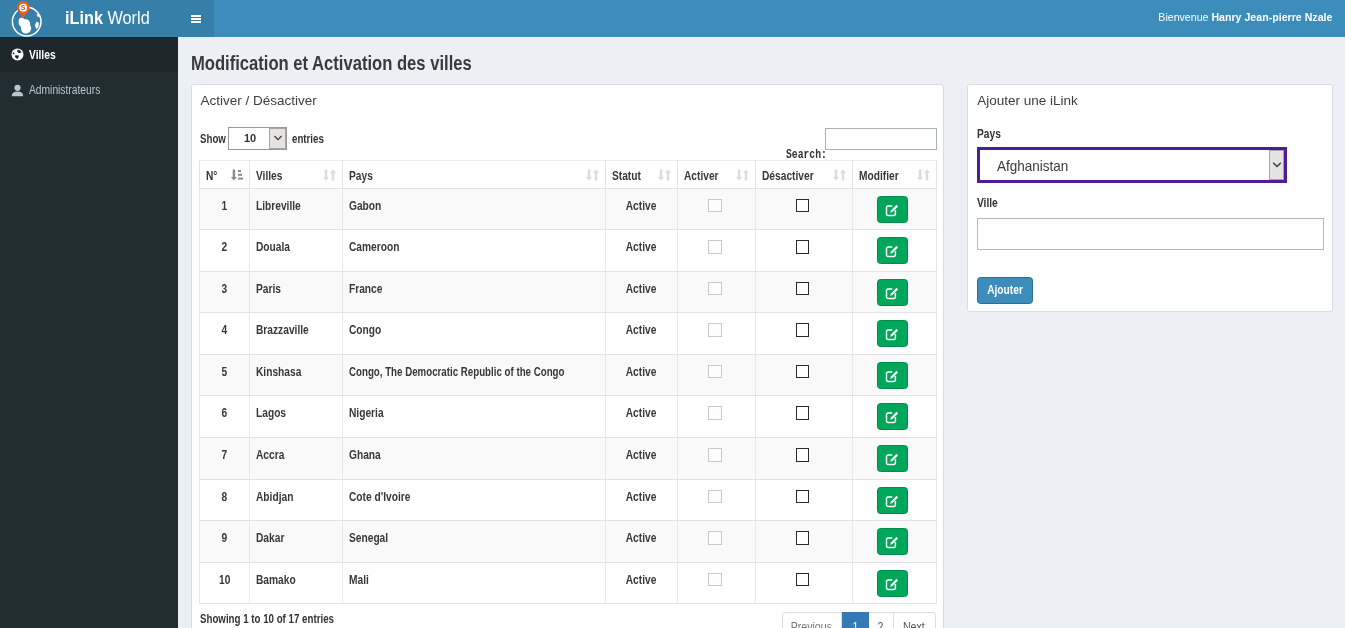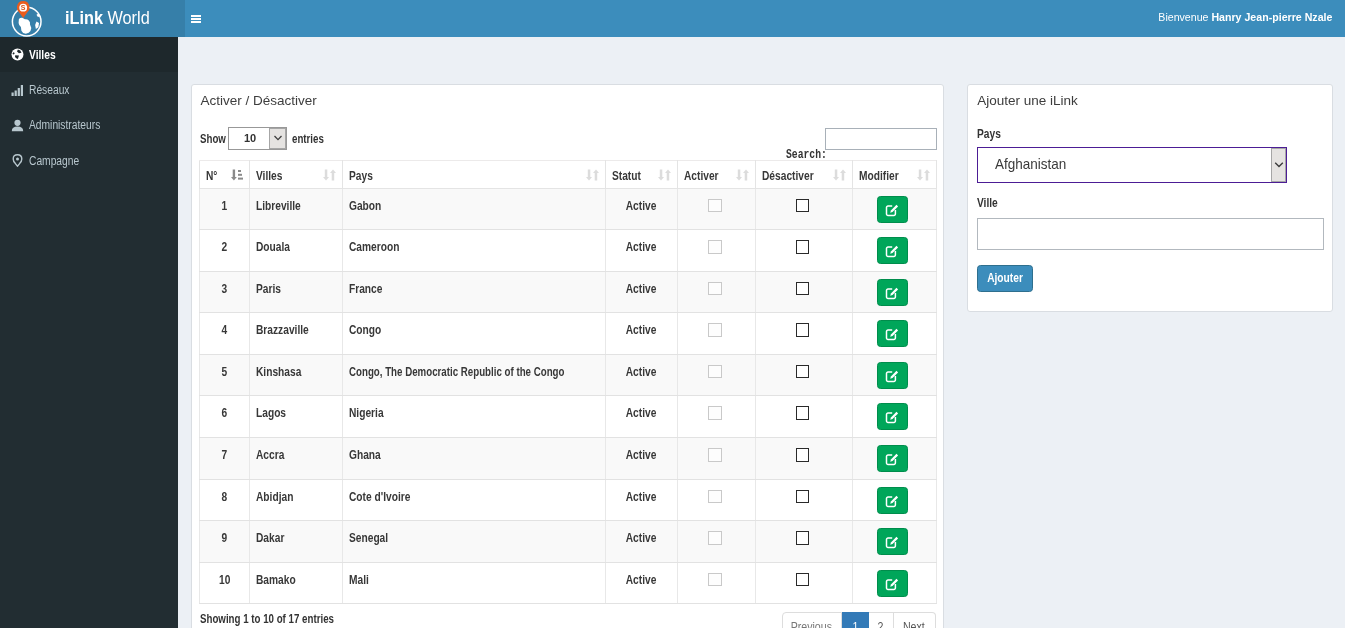--- a/index.html
+++ b/index.html
@@ -3,21 +3,21 @@
 <meta charset="utf-8">
 <style>
 * { margin:0; padding:0; box-sizing:border-box; }
 html,body { width:1345px; height:628px; overflow:hidden; font-family:"Liberation Sans", sans-serif; background:#ecf0f5; }
 .sx { display:inline-block; transform-origin:0 50%; white-space:nowrap; }
 .s85 { transform:scaleX(0.85); }
 .s81 { transform:scaleX(0.81); }
 .s83 { transform:scaleX(0.83); }
 .c85 { display:inline-block; transform:scaleX(0.85); transform-origin:50% 50%; white-space:nowrap; }
 .topbar { position:absolute; left:0; top:0; width:1345px; height:37px; background:#3c8dbc; z-index:5; }
-.logo { position:absolute; left:0; top:0; width:185px; height:37px; background:#367fa9; }
+.logo { position:absolute; left:0; top:0; width:214px; height:37px; background:#367fa9; }
 .logo-text { position:absolute; left:65px; top:8px; color:#fff; font-size:17.5px; white-space:nowrap; transform:scaleX(0.93); transform-origin:0 50%; }
 .logo-text b { font-weight:bold; }
 .burger { position:absolute; left:190.5px; top:0; width:26px; height:37px; }
 .burger span { position:absolute; left:0; width:10.8px; height:2.2px; background:#fff; }
 .welcome { position:absolute; right:13px; top:11px; color:#fff; font-size:11px; white-space:nowrap; transform:scaleX(0.965); transform-origin:100% 50%; }
 .sidebar { position:absolute; left:0; top:37px; width:178px; height:591px; background:#222d32; }
 .mitem { position:relative; height:35.4px; display:flex; align-items:center; color:#b8c7ce; font-size:12px; }
 .mitem.active { background:#1e282c; color:#fff; }
 .mitem svg { position:absolute; left:11px; }
 .mitem .mtxt { position:absolute; left:28.5px; white-space:nowrap; display:inline-block; transform:scaleX(0.855); transform-origin:0 50%; }
@@ -47,29 +47,30 @@
 .btn-edit { display:inline-block; width:31px; height:27px; background:#00a65a; border:1px solid #008d4c; border-radius:3.5px; margin-top:0px; margin-right:5px; text-align:center; }
 .btn-edit svg { margin-top:6px; }
 .showinfo { position:absolute; left:8px; top:527.5px; font-weight:bold; font-size:12px; color:#333; }
 .pag { position:absolute; left:589.5px; top:527px; font-size:12.5px; }
 .pag > span { float:left; height:34px; line-height:21px; padding:4.5px 0; text-align:center; background:#fff; border:1px solid #ddd; border-left:0; color:#555; }
 .pag > span.prev { width:60.5px; border-left:1px solid #ddd; border-radius:4px 0 0 4px; color:#777; }
 .pag > span.cur { width:27px; background:#337ab7; border-color:#337ab7; color:#fff; }
 .pag > span.p2 { width:24.5px; }
 .pag > span.next { width:42px; border-radius:0 4px 4px 0; }
 
-.rsel { position:absolute; left:9.3px; top:62.5px; width:310px; height:35.5px; border:1px solid #4c1d95; background:#fff;text-align:center; }
+.rsel { position:absolute; left:9.3px; top:62.5px; width:310px; height:35.5px; border:3px solid #4c1d95; background:#fff;text-align:center; }
 .rsel .rtxt { position:absolute; left:16.5px; top:6.5px; font-size:15px; color:#3a3a3a; display:inline-block; transform:scaleX(0.9); transform-origin:0 50%; }
 .rsel .selbtn { width:15.5px; }
 .villein { position:absolute; left:9.3px; top:133.5px; width:346.5px; height:31.5px; border:1px solid #b2b8be; background:#fff; }
-.btn-add { position:absolute; left:9.3px; top:180px; width:55.5px; height:27.5px; background:#3c8dbc; border:1px solid #2e6f8e; border-radius:3.5px; color:#fff; font-weight:bold; font-size:12px; text-align:center; line-height:25px; }
+.btn-add { position:absolute; left:9.3px; top:192px; width:55.5px; height:27.5px; background:#3c8dbc; border:1px solid #2e6f8e; border-radius:3.5px; color:#fff; font-weight:bold; font-size:12px; text-align:center; line-height:25px; }
 </style>
 </head>
 <body>
 <div class="content">
+  <h1 class="pagetitle"><span class="sx s83">Modification et Activation des villes</span></h1>
 
   <div class="panel panel-l">
     <div class="ptitle" style="left:8.5px; top:8.5px;">Activer / Désactiver</div>
     <span class="blbl" style="position:absolute; left:8px; top:47px;"><span class="sx s81">Show</span></span>
     <span class="lens">
       <span class="num">10</span>
       <span class="selbtn">
           <svg class="chev" width="9" height="6" viewBox="0 0 9 6">
             <path d="M1 1 L4.5 4.6 L8 1" stroke="#3c3c3c" stroke-width="1.3" fill="none"></path>
           </svg>
@@ -314,37 +315,19 @@
         <circle cx="6.5" cy="6.6" r="6" fill="#fff"></circle>
         <path d="M6.9 1.6 q2.9 0.6 3.6 3.2 l-2.6 0.5 l-1.9-1.7 z" fill="#1e282c"></path>
         <path d="M4.2 7.2 l3.8 0.4 l-1.1 3.4 q-1.9-0.2-2.9-1.9 z" fill="#1e282c"></path>
         <path d="M2.2 4.2 l1.6 0.9 l-0.9 1.4 l-1.4-0.4 q0.2-1.1 0.7-1.9z" fill="#1e282c"></path>
       </svg>
     <span class="mtxt" style="font-weight:600">Villes</span>
   </div>
   <div class="mitem">
     <svg width="13" height="13" viewBox="0 0 13 13">
         <g fill="#b8c7ce">
-          <rect x="0.5" y="8.5" width="2.2" height="3.5"></rect>
-          <rect x="3.6" y="6.5" width="2.2" height="5.5"></rect>
-          <rect x="6.7" y="4" width="2.2" height="8"></rect>
-          <rect x="9.8" y="1" width="2.2" height="11"></rect>
-        </g>
-      </svg>
-    <span class="mtxt">Réseaux</span>
-  </div>
-  <div class="mitem">
-    <svg width="13" height="13" viewBox="0 0 13 13">
-        <g fill="#b8c7ce">
           <circle cx="6.5" cy="3.8" r="3.1"></circle>
           <path d="M0.8 12.2 q0-4.6 5.7-4.6 q5.7 0 5.7 4.6 z"></path>
         </g>
       </svg>
     <span class="mtxt">Administrateurs</span>
   </div>
-  <div class="mitem">
-    <svg width="13" height="13" viewBox="0 0 13 13">
-        <path d="M6.5 0.8 q4.3 0 4.3 4.2 q0 2.4-2.2 4.6 l-2.1 2.6 l-2.1-2.6 q-2.2-2.2-2.2-4.6 q0-4.2 4.3-4.2z" fill="none" stroke="#b8c7ce" stroke-width="1.4"></path>
-        <circle cx="6.5" cy="4.9" r="1.5" fill="#b8c7ce"></circle>
-      </svg>
-    <span class="mtxt">Campagne</span>
-  </div>
 </div>
 
 </body></html>

